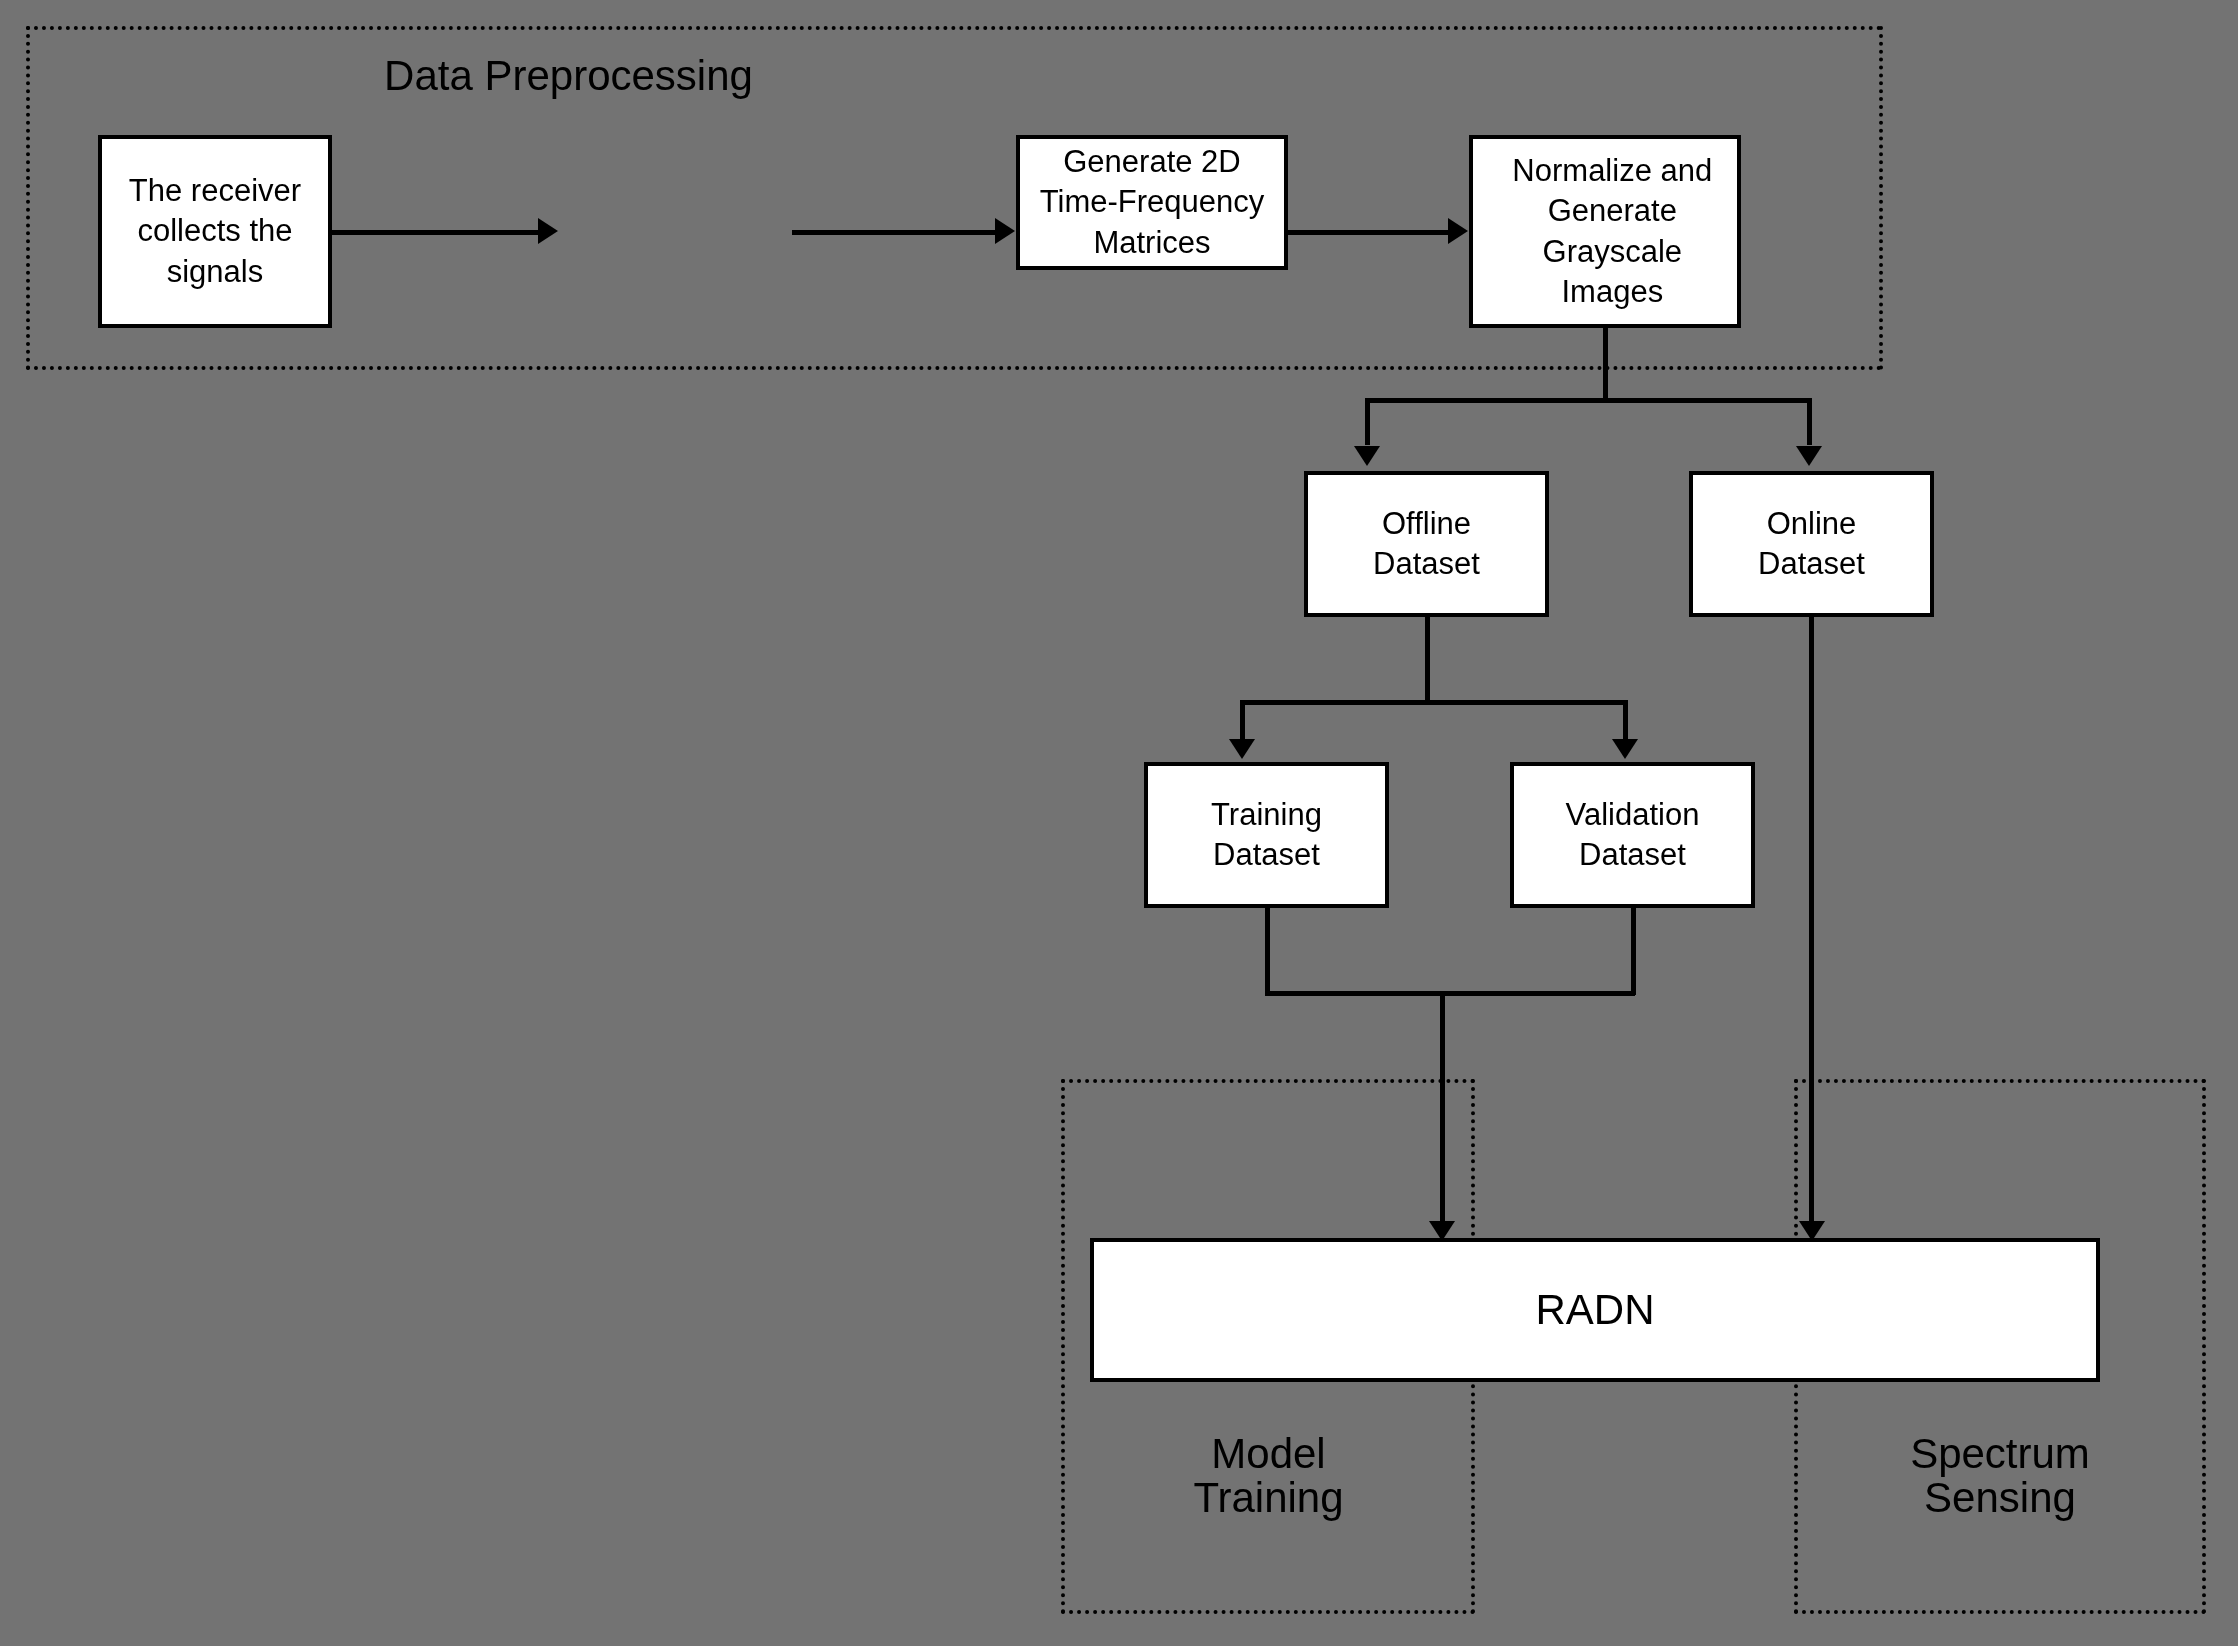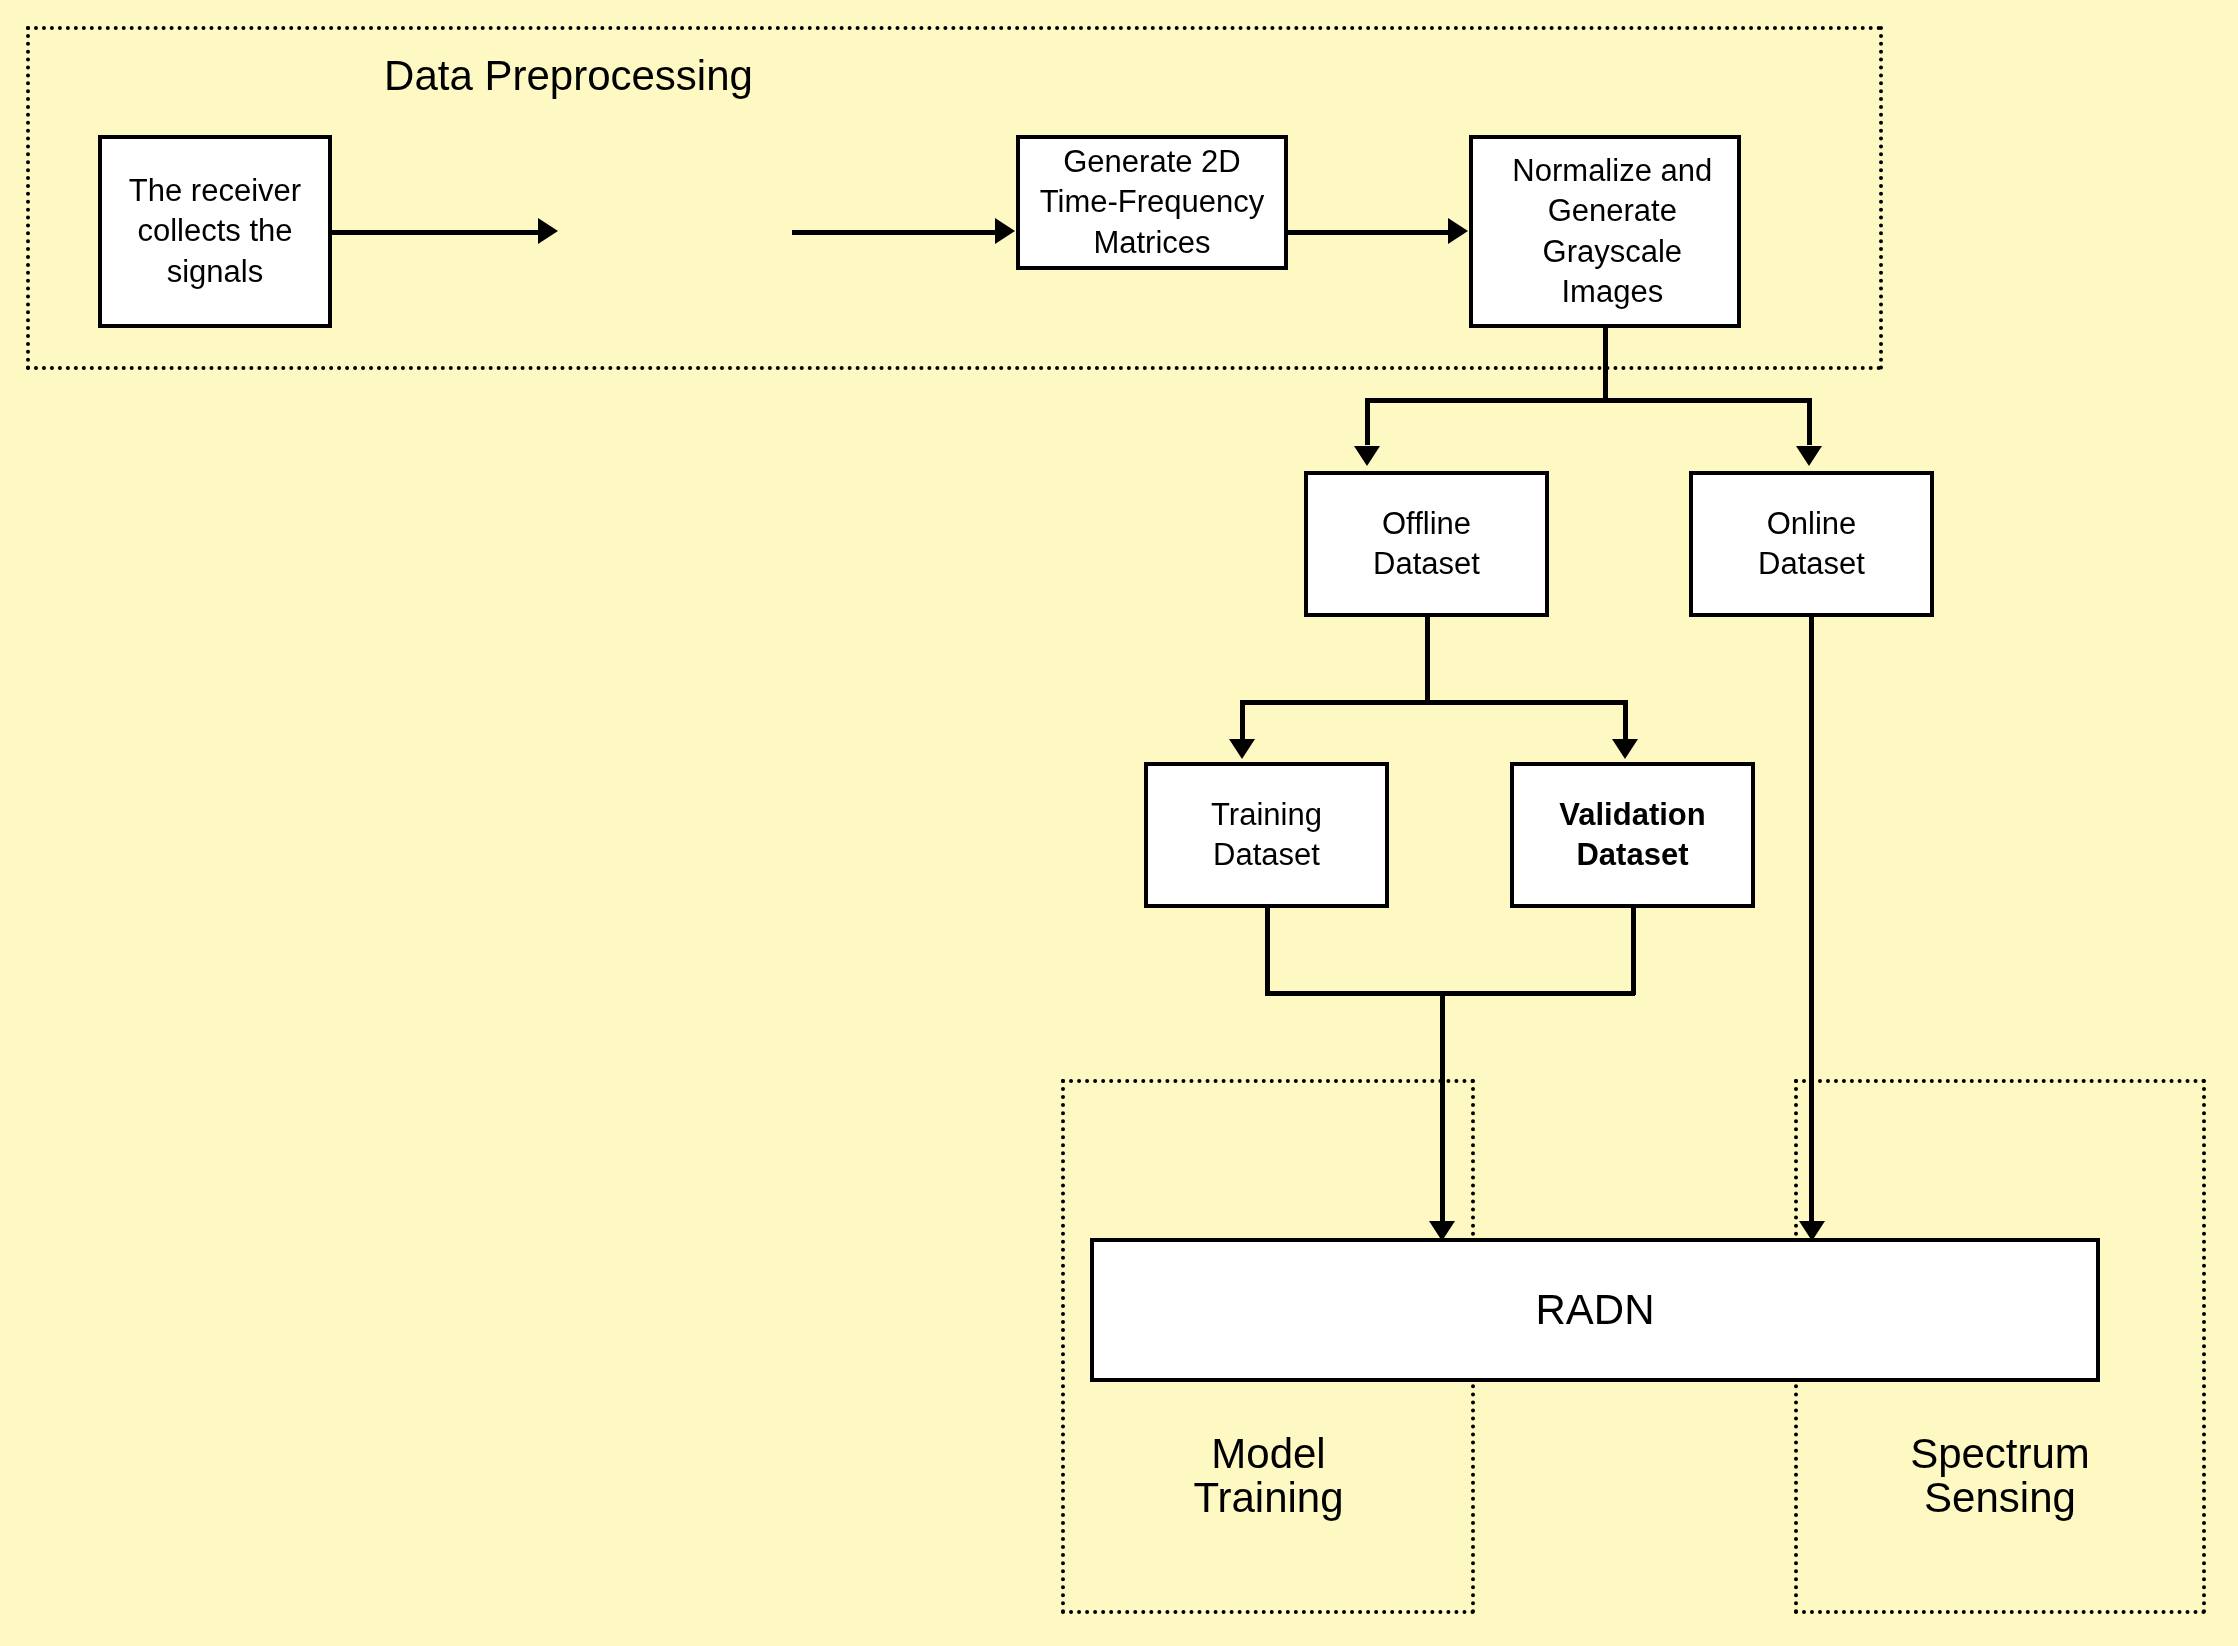--- a/index.html
+++ b/index.html
@@ -1,18 +1,18 @@
 <!DOCTYPE html>
 <html style="font-size:10.8px"><head>
 <meta charset="utf-8">
 <title>RADN Spectrum Sensing Flowchart</title>
 <style>
   html,body{margin:0;padding:0;background:#ffffff;}
   body{font-family:"Liberation Sans", sans-serif;color:#000;}
-  #canvas{position:relative;width:2239px;height:1646px;background:#fef9c3;overflow:hidden;}
+  #canvas{position:relative;width:2239px;height:1646px;background:#737373;overflow:hidden;}
 
   
   .group{
     position:absolute;
     border:4.7px dotted #000;
     box-sizing:border-box;
     background:transparent;
   }
   .group-title{
     position:absolute;
@@ -109,21 +109,21 @@
 
   <div class="vline" style="left:1240px; top:700px; width:4.7px; height:39px;"></div>
   <div class="arrow-down" style="left:1229px; top:739px;"></div>
 
   <div class="vline" style="left:1623px; top:700px; width:4.7px; height:39px;"></div>
   <div class="arrow-down" style="left:1612px; top:739px;"></div>
 
   <div class="node" style="left:1144px; top:762px; width:245px; height:146px;">Training
 Dataset</div>
 
-  <div class="node" style="left:1510px; top:762px; width:245px; height:146px;font-weight:bold;">Validation
+  <div class="node" style="left:1510px; top:762px; width:245px; height:146px;">Validation
 Dataset</div>
 
   <div class="vline" style="left:1265px; top:907px; width:4.7px; height:88px;"></div>
   <div class="vline" style="left:1631px; top:907px; width:4.7px; height:88px;"></div>
   <div class="hline" style="left:1265px; top:991px; width:370px;"></div>
 
   <div class="vline" style="left:1440px; top:991px; width:4.7px; height:230px;"></div>
   <div class="arrow-down" style="left:1429px; top:1221px;"></div>
 
   <div class="vline" style="left:1809px; top:617px; width:4.7px; height:604px;"></div>

